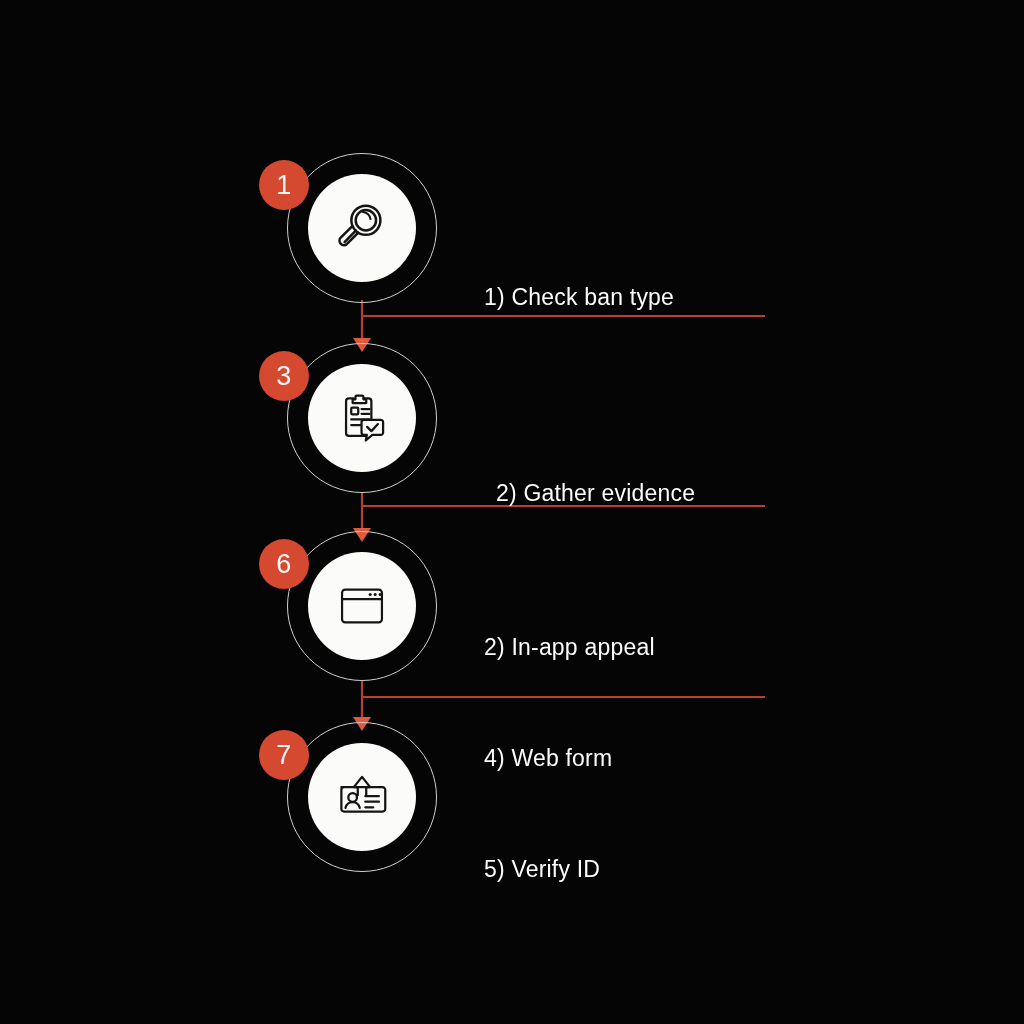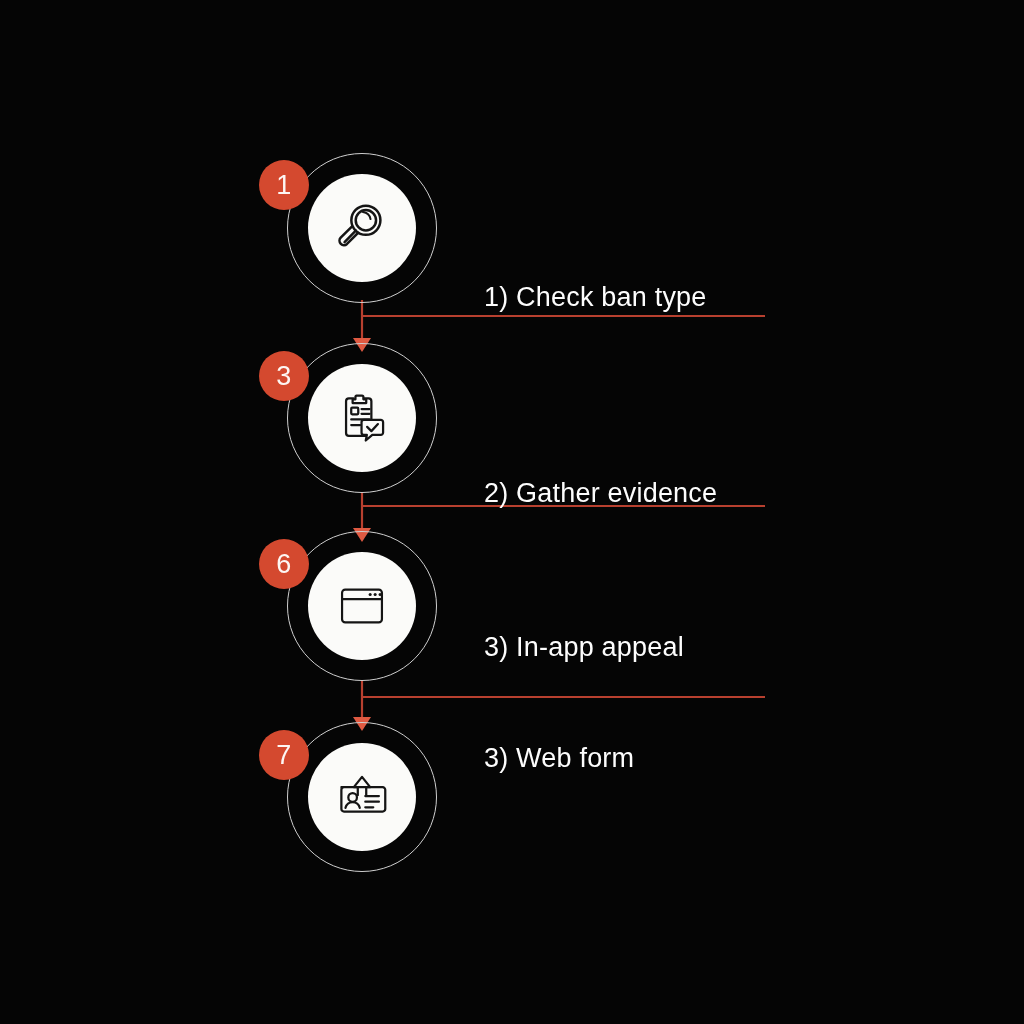--- a/index.html
+++ b/index.html
@@ -18,21 +18,21 @@
         border-radius:50%;background:#fbfbf9;}
   .glyph{position:absolute;left:21px;top:21px;width:108px;height:108px;
          display:flex;align-items:center;justify-content:center;}
   .glyph svg{display:block;}
 
   .badge{position:absolute;width:50px;height:50px;border-radius:50%;
          background:#d4492f;display:flex;align-items:center;justify-content:center;}
   .badge span{color:#fdf6f3;font-size:27px;line-height:1;font-weight:400;
               letter-spacing:.5px;}
 
-  .label{position:absolute;color:#fdfdfd;font-size:27px;line-height:37px;
+  .label{position:absolute;color:#fdfdfd;font-size:23px;line-height:37px;
          white-space:pre;letter-spacing:.2px;}
 </style>
 </head>
 <body>
 
 <div id="stage">
 
   <svg class="conn" viewBox="0 0 1024 1024" width="1024" height="1024">
     <g stroke="#b8402f" stroke-width="2.2" fill="none">
       <line x1="362" y1="300" x2="362" y2="341"></line>
@@ -85,21 +85,21 @@
           <line x1="20.5" y1="33.5" x2="40" y2="33.5"></line>
           <line x1="20.5" y1="39.5" x2="30" y2="39.5"></line>
           <path d="M34 34h18a2.5 2.5 0 0 1 2.5 2.5v11A2.5 2.5 0 0 1 52 50h-9l-7 6 1.2-6H34a2.5 2.5 0 0 1-2.5-2.5v-11A2.5 2.5 0 0 1 34 34z" fill="#fbfbf9"></path>
           <polyline points="37.5,41.5 42,46 49,38.5"></polyline>
         </svg>
       </div>
     </div>
     <div class="badge" style="left:259px;top:351px;">
       <span>3</span>
     </div>
-    <div class="label" style="left:484px;top:401px;">
+    <div class="label" style="left:496px;top:401px;">
       <div>2) Gather evidence</div>
     </div>
   </div>
 
   <div class="step">
     <div class="node" style="left:287px;top:531px;">
       <div class="ring"></div>
       <div class="disc"></div>
       <div class="glyph">
         <svg width="58" height="58" viewBox="0 0 64 64" fill="none" stroke="#151515" stroke-width="2.4" stroke-linecap="round" stroke-linejoin="round">
@@ -108,22 +108,23 @@
           <circle cx="41" cy="19.3" r="1.7" fill="#151515" stroke="none"></circle>
           <circle cx="46.5" cy="19.3" r="1.7" fill="#151515" stroke="none"></circle>
           <circle cx="52" cy="19.3" r="1.7" fill="#151515" stroke="none"></circle>
         </svg>
       </div>
     </div>
     <div class="badge" style="left:259px;top:539px;">
       <span>6</span>
     </div>
     <div class="label" style="left:484px;top:555px;">
-      <div>3) In-app appeal</div>
-      <div>3) Web form</div>
+      <div>2) In-app appeal</div>
+      <div>4) Web form</div>
+      <div>5) Verify ID</div>
     </div>
   </div>
 
   <div class="step">
     <div class="node" style="left:287px;top:722px;">
       <div class="ring"></div>
       <div class="disc"></div>
       <div class="glyph">
         <svg width="60" height="60" viewBox="0 0 64 64" fill="none" stroke="#151515" stroke-width="2.4" stroke-linecap="round" stroke-linejoin="round">
           <path d="M10 21.5h17.5M36.5 21.5H54a2.8 2.8 0 0 1 2.8 2.8v20.4A2.8 2.8 0 0 1 54 47.5H12.8A2.8 2.8 0 0 1 10 44.7V24.3a2.8 2.8 0 0 1 2.8-2.8z"></path>

